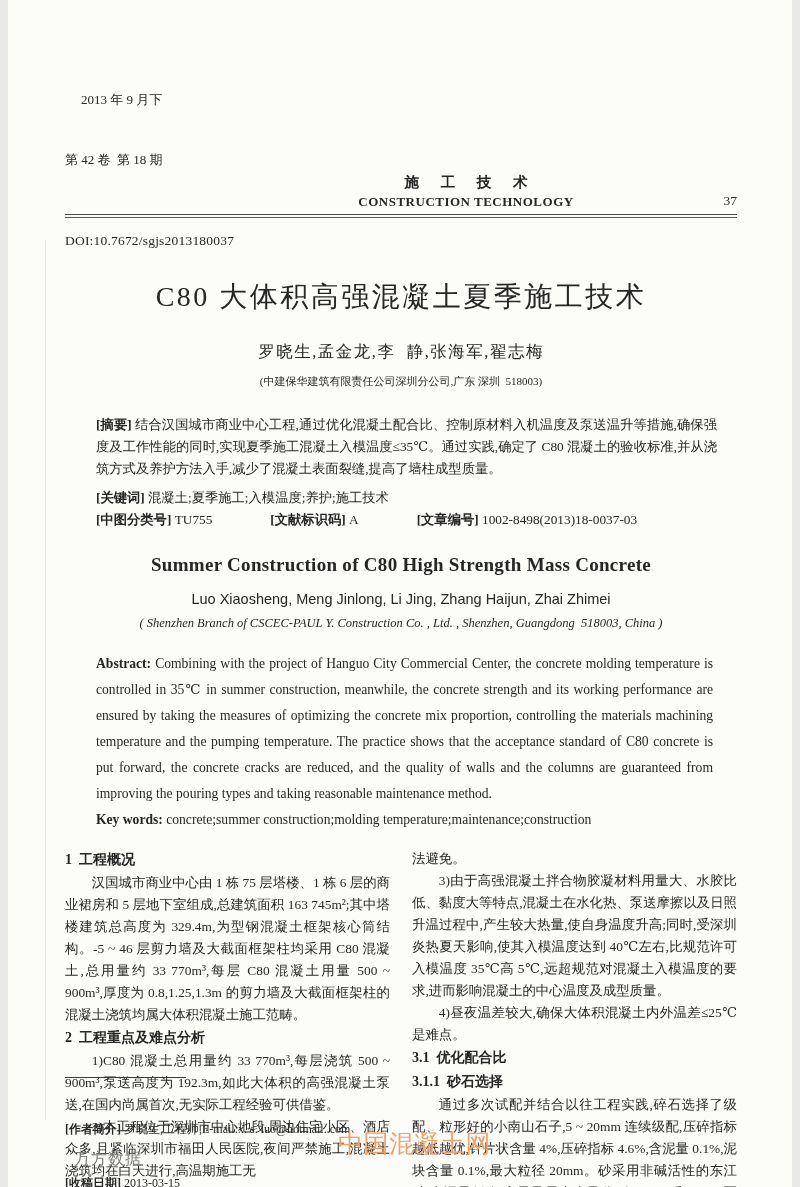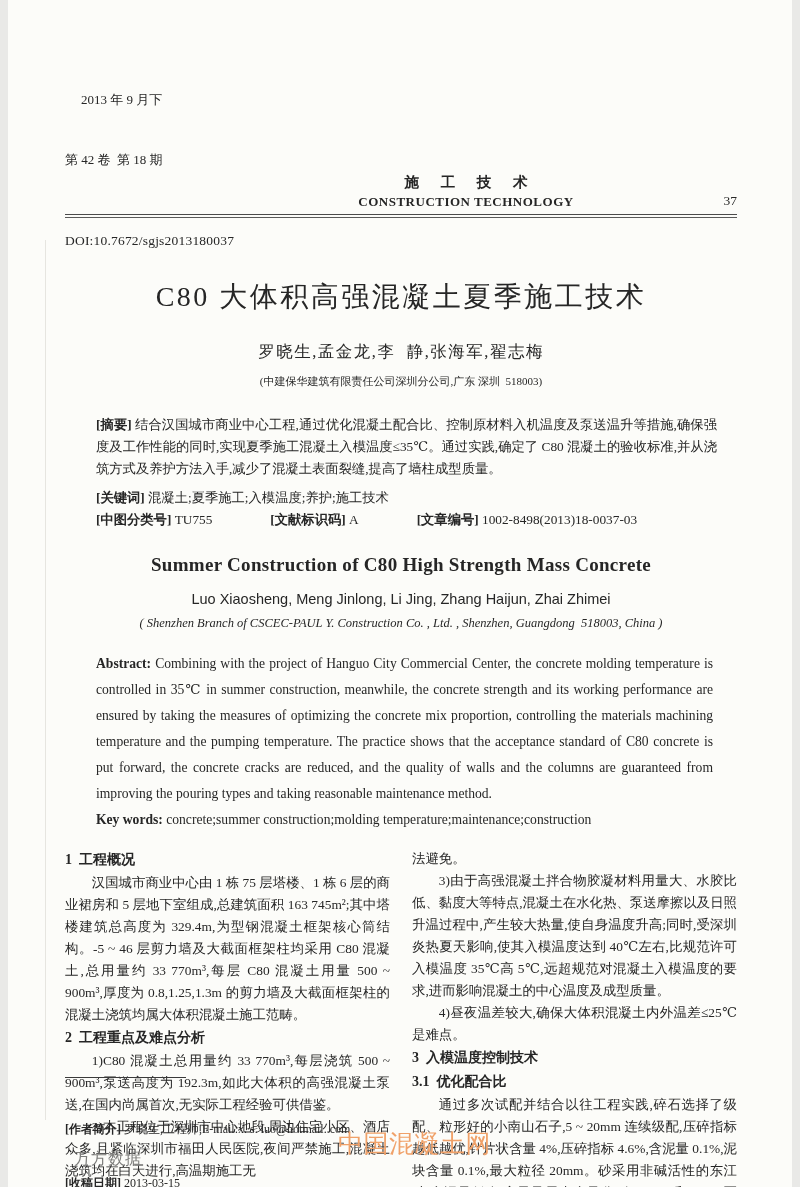--- a/index.html
+++ b/index.html
@@ -121,22 +121,22 @@
         <div class="sec">1  工程概况</div>
         <p>汉国城市商业中心由 1 栋 75 层塔楼、1 栋 6 层的商业裙房和 5 层地下室组成,总建筑面积 163 745m²;其中塔楼建筑总高度为 329.4m,为型钢混凝土框架核心筒结构。-5 ~ 46 层剪力墙及大截面框架柱均采用 C80 混凝土,总用量约 33 770m³,每层 C80 混凝土用量 500 ~ 900m³,厚度为 0.8,1.25,1.3m 的剪力墙及大截面框架柱的混凝土浇筑均属大体积混凝土施工范畴。</p>
         <div class="sec">2  工程重点及难点分析</div>
         <p>1)C80 混凝土总用量约 33 770m³,每层浇筑 500 ~ 900m³,泵送高度为 192.3m,如此大体积的高强混凝土泵送,在国内尚属首次,无实际工程经验可供借鉴。</p>
         <p>2)本工程位于深圳市中心地段,周边住宅小区、酒店众多,且紧临深圳市福田人民医院,夜间严禁施工,混凝土浇筑均在白天进行,高温期施工无</p>
       </div>
       <div class="col">
         <p class="noindent">法避免。</p>
         <p>3)由于高强混凝土拌合物胶凝材料用量大、水胶比低、黏度大等特点,混凝土在水化热、泵送摩擦以及日照升温过程中,产生较大热量,使自身温度升高;同时,受深圳炎热夏天影响,使其入模温度达到 40℃左右,比规范许可入模温度 35℃高 5℃,远超规范对混凝土入模温度的要求,进而影响混凝土的中心温度及成型质量。</p>
         <p>4)昼夜温差较大,确保大体积混凝土内外温差≤25℃是难点。</p>
-        <div class="sec">3  入模温度控制技术</div>
         <div class="sec">3.1  优化配合比</div>
+        <div class="sec">3.1.1  砂石选择</div>
         <p>通过多次试配并结合以往工程实践,碎石选择了级配、粒形好的小南山石子,5 ~ 20mm 连续级配,压碎指标越低越优,针片状含量 4%,压碎指标 4.6%,含泥量 0.1%,泥块含量 0.1%,最大粒径 20mm。砂采用非碱活性的东江砂,含泥量低,氯离子及贝壳含量分别≤0.03% 和 3%,Ⅱ区中砂,表观</p>
       </div>
     </div>
   </div>
 
   <div class="footnote-rule"></div>
   <div class="footnote">
     <div><span class="lbl">[作者简介] </span><span>罗晓生,工程师,E-mail:x. s. luo@hotmail. com</span></div>
     <div><span class="lbl">[收稿日期] </span><span>2013-03-15</span></div>
   </div>

